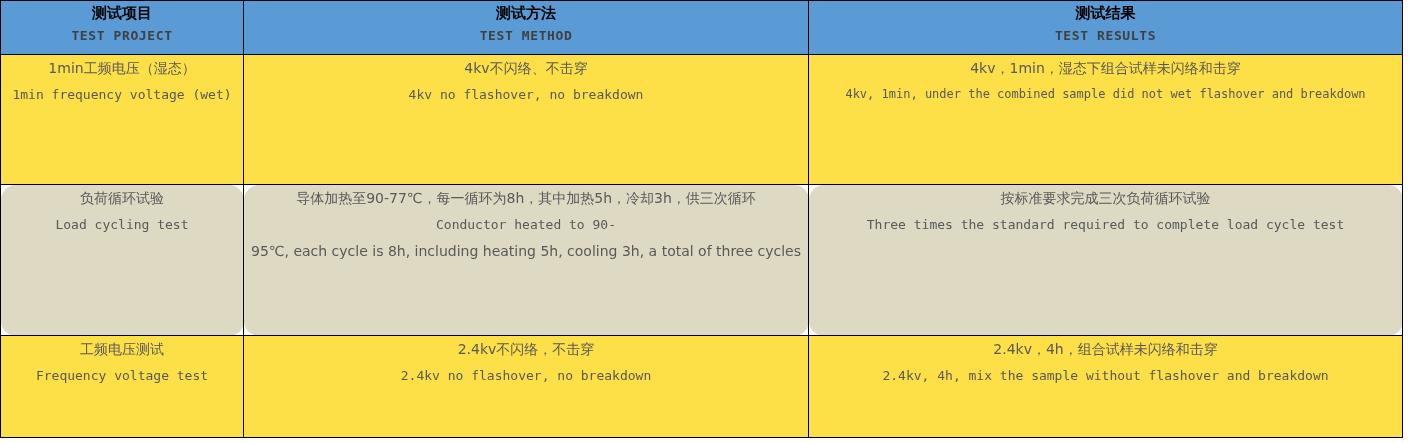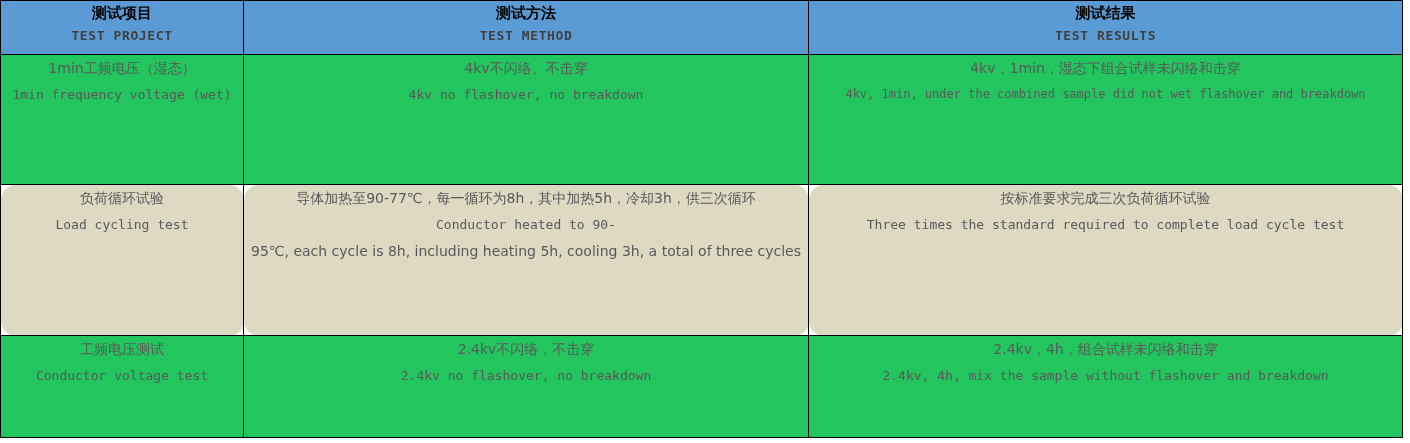--- a/index.html
+++ b/index.html
@@ -66,21 +66,21 @@
     color: #404040;
   }
 
   
   tbody td {
     color: #595959;
     padding-top: 8px;
     padding-left: 4px;
     padding-right: 4px;
   }
-  tr.row-blue td { background: #22c55e; }
+  tr.row-blue td { background: #fde047; }
   tr.row-beige td { background: #ddd9c3; }
 
   tr.row-1 td { height: 130px; }
   tr.row-2 td { height: 151px; border-radius: 15px; }
   tr.row-3 td { height: 102px; margin-top: 28px; }
 
   .cell-cn {
     display: block;
     font-family: "DejaVu Sans", "Liberation Sans", sans-serif;
     font-size: 14px;
@@ -165,21 +165,21 @@
         </td>
         <td>
           <span class="cell-cn">按标准要求完成三次负荷循环试验</span>
           <span class="cell-en">Three times the standard required to complete load cycle test</span>
         </td>
       </tr>
 
       <tr class="row-blue row-3">
         <td>
           <span class="cell-cn">工频电压测试</span>
-          <span class="cell-en">Conductor voltage test</span>
+          <span class="cell-en">Frequency voltage test</span>
         </td>
         <td>
           <span class="cell-cn">2.4kv不闪络，不击穿</span>
           <span class="cell-en">2.4kv no flashover, no breakdown</span>
         </td>
         <td>
           <span class="cell-cn">2.4kv，4h，组合试样未闪络和击穿</span>
           <span class="cell-en">2.4kv, 4h, mix the sample without flashover and breakdown</span>
         </td>
       </tr>

